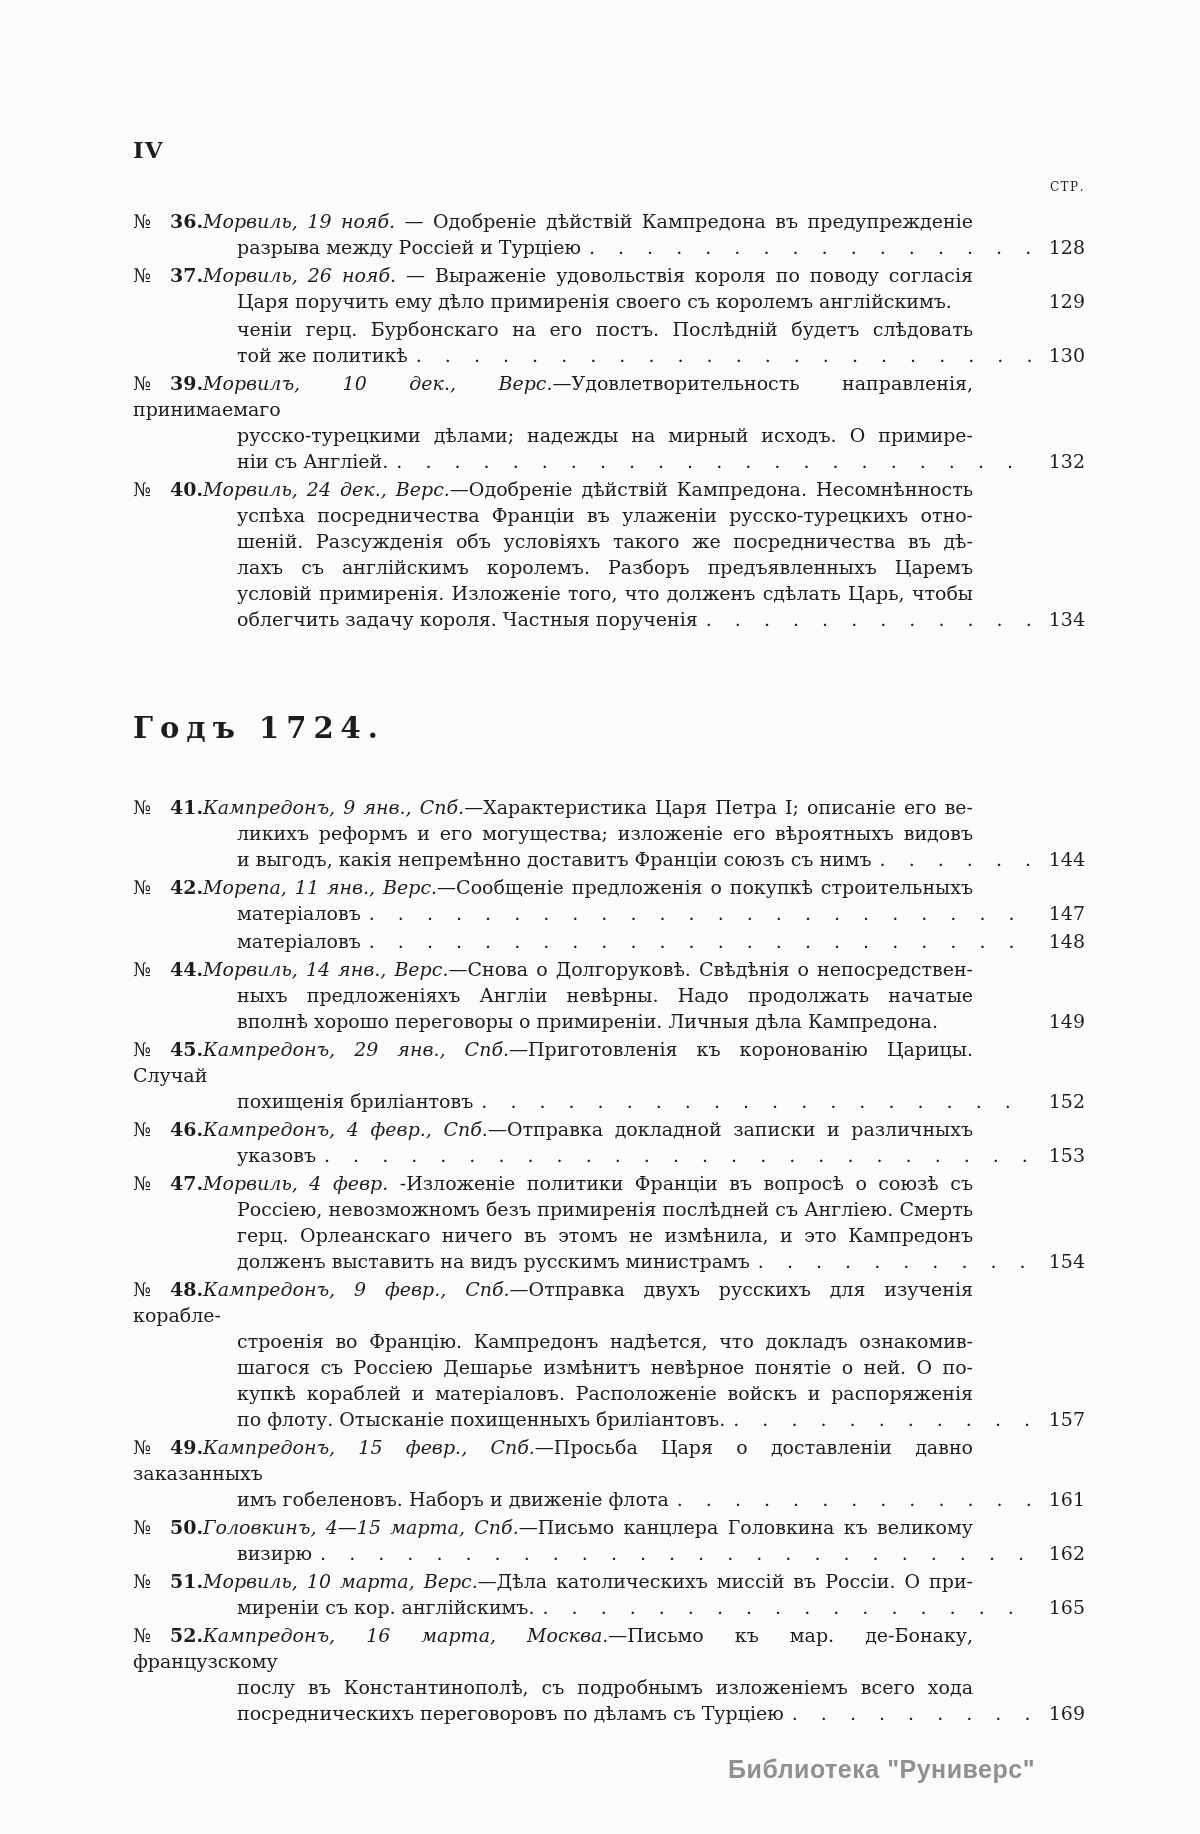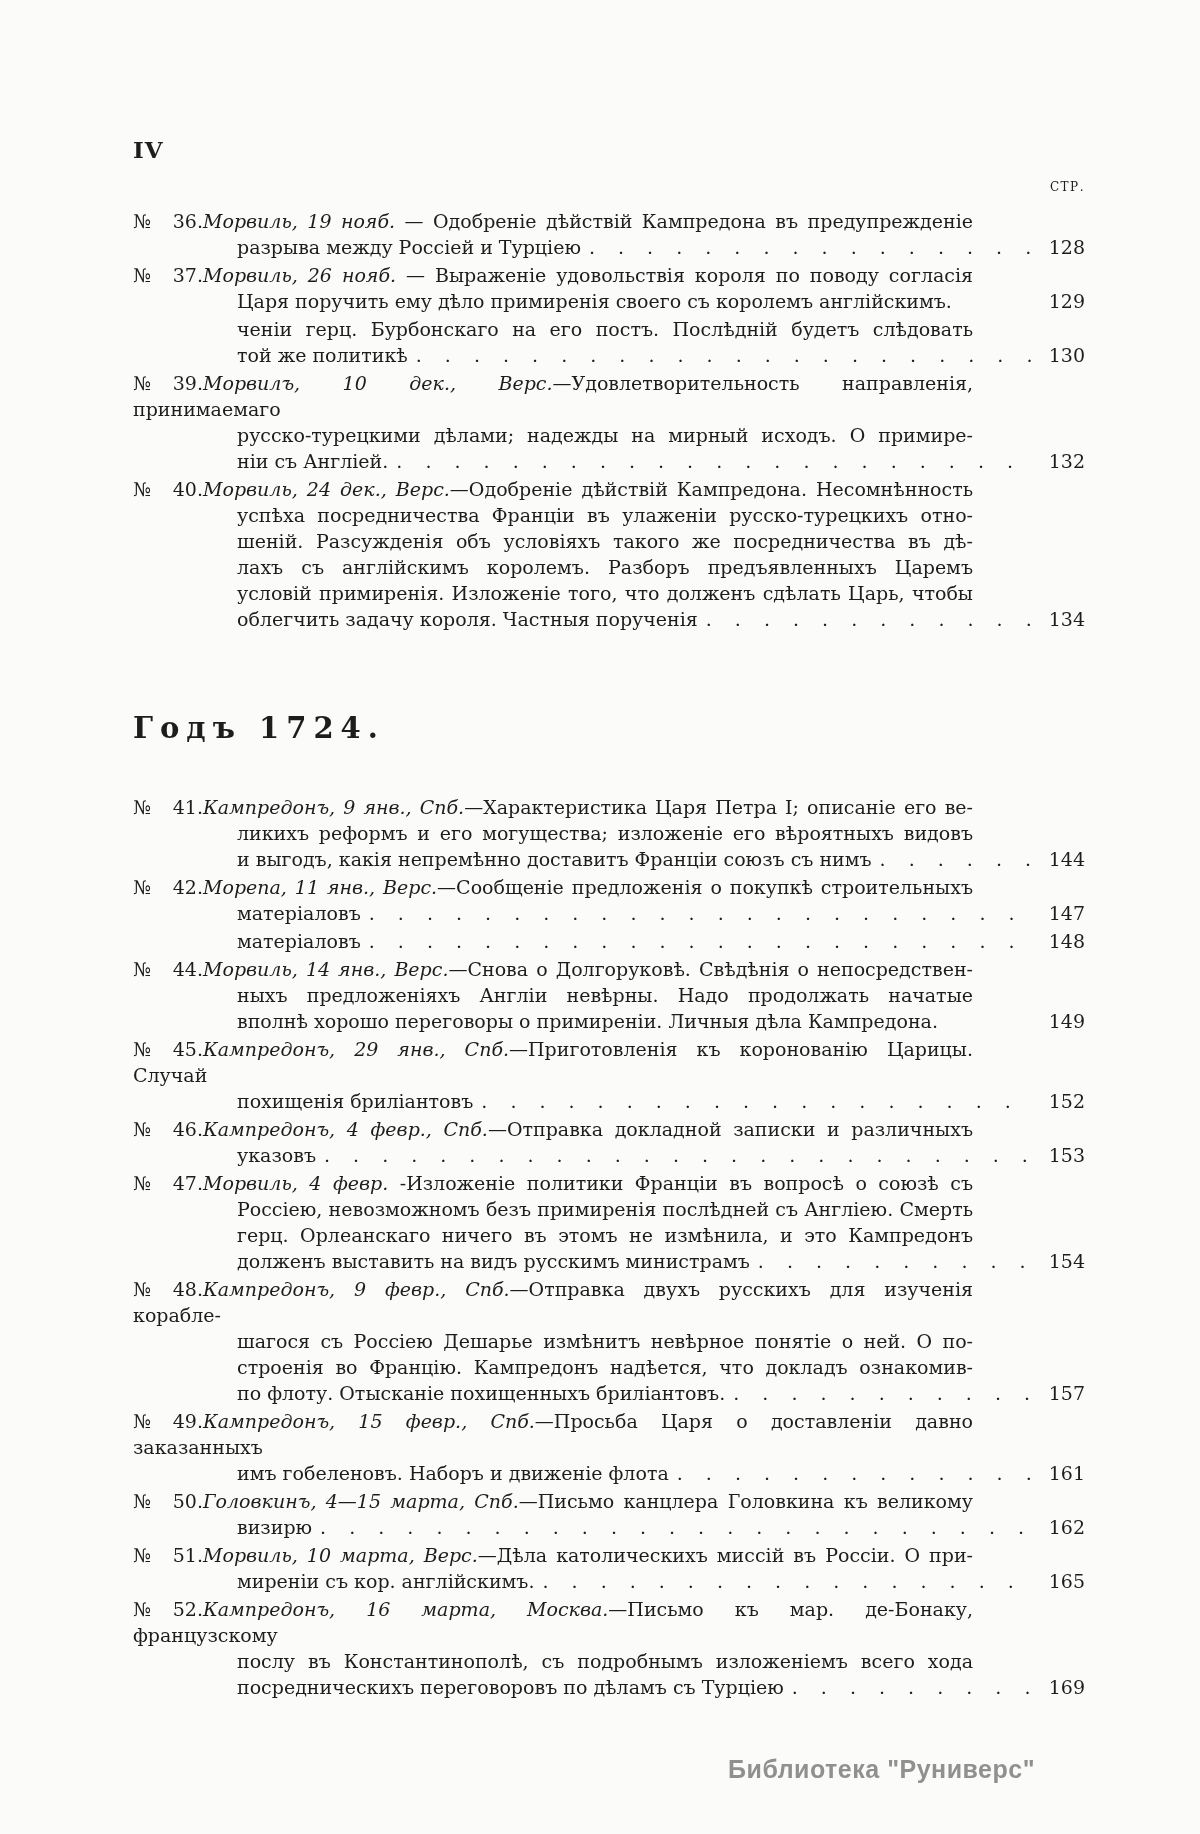--- a/index.html
+++ b/index.html
@@ -20,21 +20,21 @@
     text-align: right; font-size: 12px; letter-spacing: 1.5px;
   }
   .toc {
     position: absolute; left: 133px; top: 208px; width: 952px;
   }
   .entry { width: 952px; padding-left: 104px; margin-bottom: 2px; }
   .line { font-size: 19px; line-height: 26px; }
   .line.fill { width: 736px; text-align: justify; text-align-last: justify; }
   .line.first.fill { margin-left: -104px; width: 840px; }
   .num { display: inline-block; width: 70px; white-space: nowrap; }
-  .num b { font-weight: normal; }
+  .num b { font-weight: bold; }
   .it { font-style: italic; }
   .line.last { display: flex; align-items: flex-start; width: 848px; }
   .line.last .txt { white-space: nowrap; flex: 0 0 auto; }
   .dots {
     flex: 1 1 auto; overflow: hidden; white-space: nowrap;
     word-spacing: 17px; margin: 0 6px 0 8px;
   }
   .pg { flex: 0 0 auto; min-width: 44px; text-align: right; font-size: 19px; }
   .section-heading {
     margin: 76px 0 46px 0;
@@ -159,22 +159,23 @@
       <div class="line fill">Россіею, невозможномъ безъ примиренія послѣдней съ Англіею. Смерть</div>
       <div class="line fill">герц. Орлеанскаго ничего въ этомъ не измѣнила, и это Кампредонъ</div>
       <div class="line last">
         <span class="txt">долженъ выставить на видъ русскимъ министрамъ</span>
         <span class="dots">. . . . . . . . . . . . . . . . . . . . . . . . . . . . . . . . . . . . . . . .</span>
         <span class="pg">154</span>
       </div>
     </div>
     <div class="entry">
       <div class="line first fill"><span class="num">№ <b>48.</b></span><span class="it">Кампредонъ, 9 февр., Спб.</span><span>—Отправка двухъ русскихъ для изученія корабле-</span></div>
+      <div class="line fill">строенія во Францію. Кампредонъ надѣется, что докладъ ознакомив-</div>
       <div class="line fill">шагося съ Россіею Дешарье измѣнитъ невѣрное понятіе о ней. О по-</div>
-      <div class="line fill">строенія во Францію. Кампредонъ надѣется, что докладъ ознакомив-</div>
+      <div class="line fill">купкѣ кораблей и матеріаловъ. Расположеніе войскъ и распоряженія</div>
       <div class="line last">
         <span class="txt">по флоту. Отысканіе похищенныхъ бриліантовъ.</span>
         <span class="dots">. . . . . . . . . . . . . . . . . . . . . . . . . . . . . . . . . . . . . . . .</span>
         <span class="pg">157</span>
       </div>
     </div>
     <div class="entry">
       <div class="line first fill"><span class="num">№ <b>49.</b></span><span class="it">Кампредонъ, 15 февр., Спб.</span><span>—Просьба Царя о доставленіи давно заказанныхъ</span></div>
       <div class="line last">
         <span class="txt">имъ гобеленовъ. Наборъ и движеніе флота</span>

